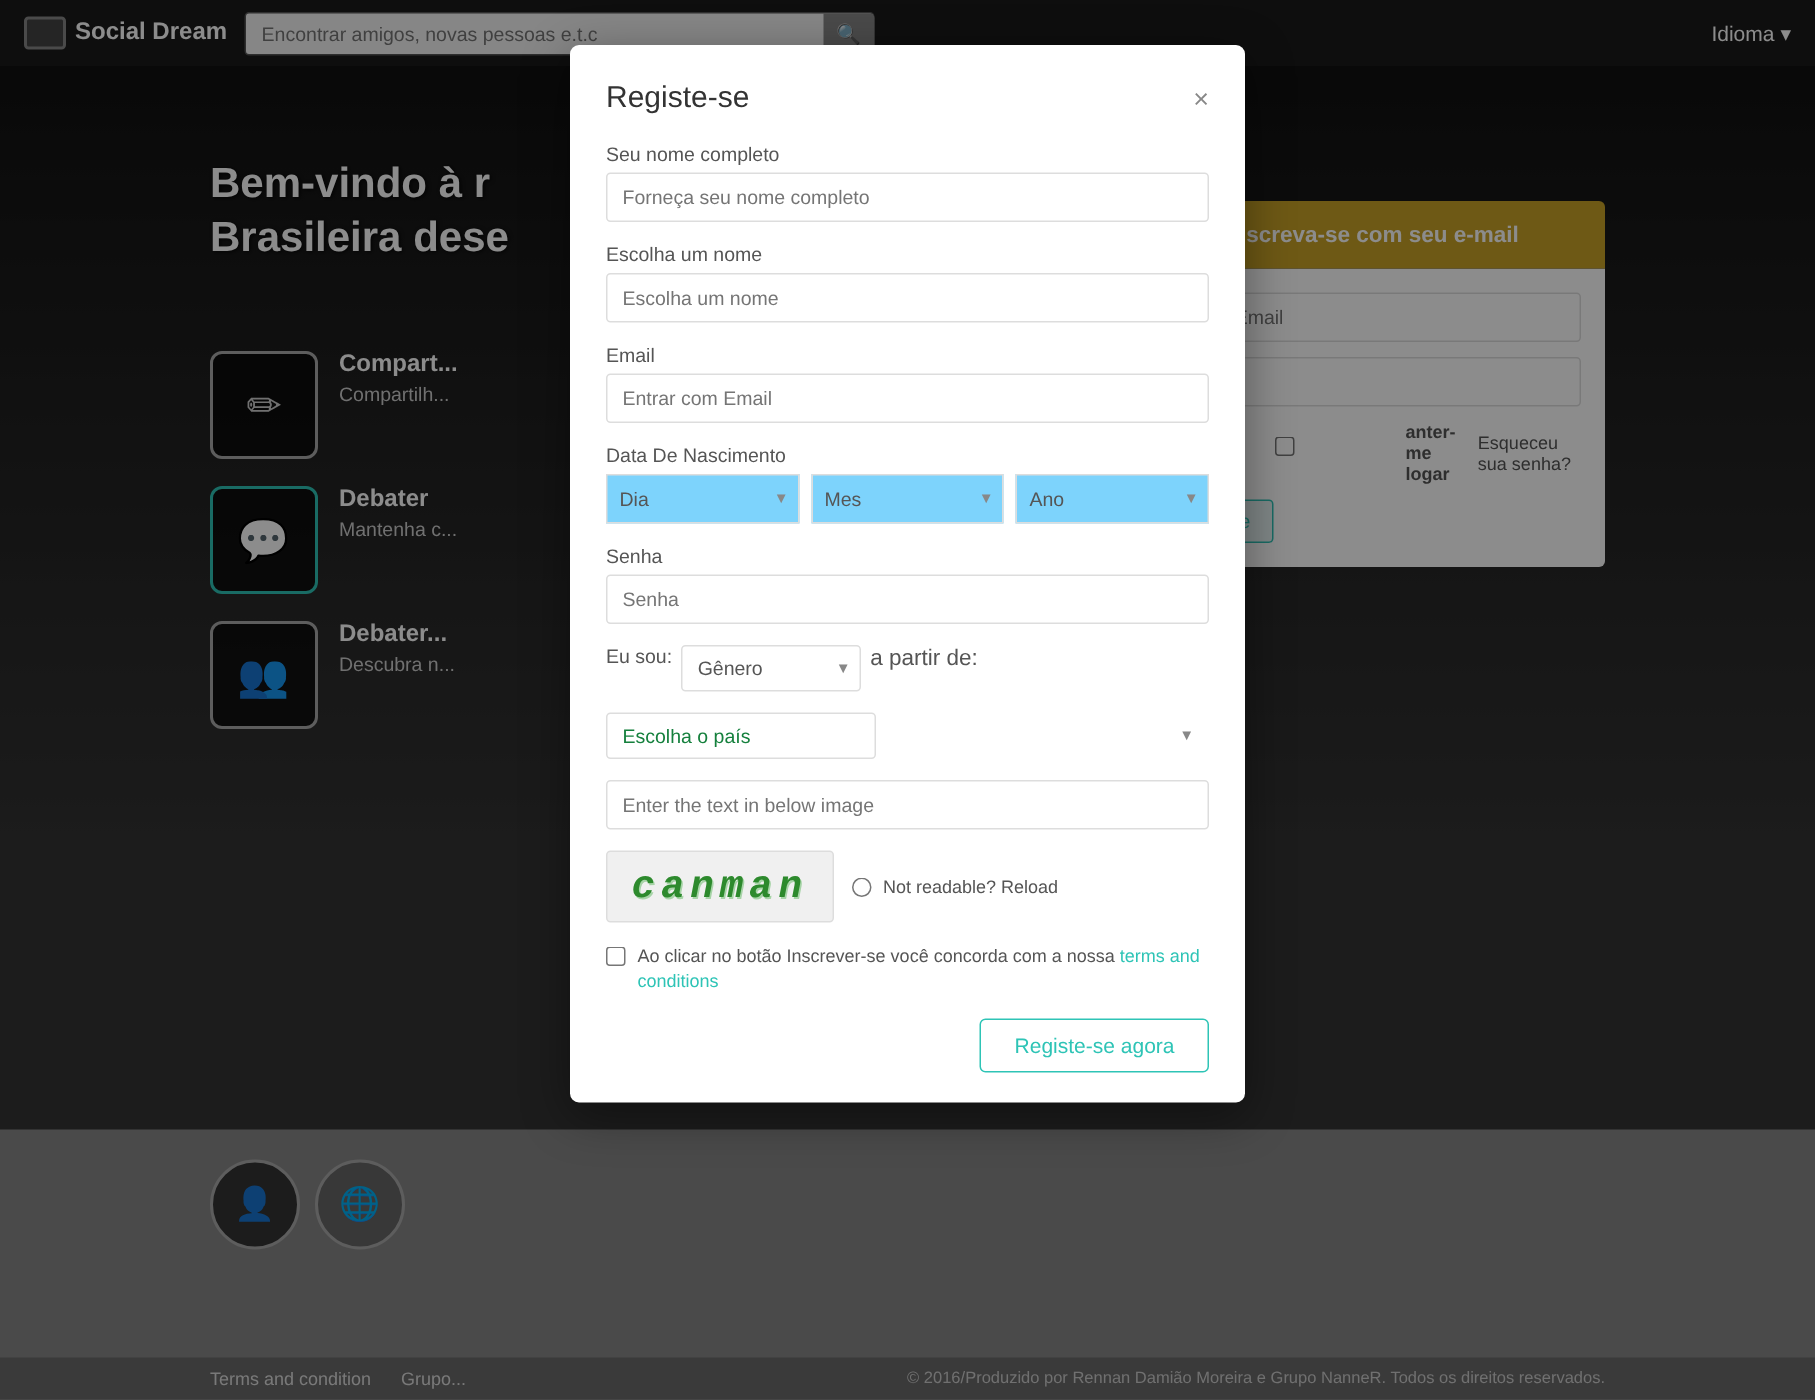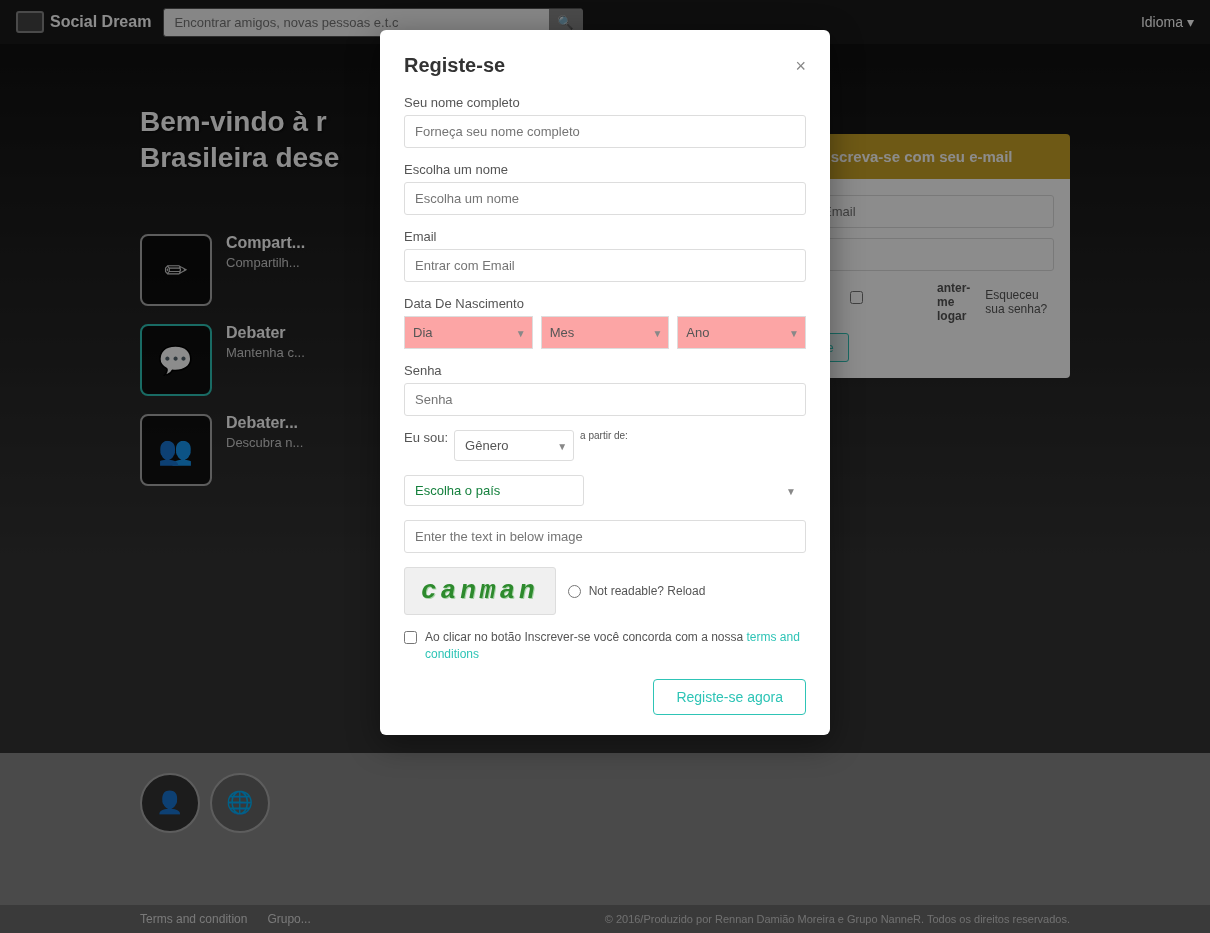--- a/index.html
+++ b/index.html
@@ -264,21 +264,21 @@
       padding: 24px 24px 20px;
     }
     .modal-header {
       display: flex;
       align-items: center;
       justify-content: space-between;
       margin-bottom: 18px;
     }
     .modal-title {
       font-size: 20px;
-      font-weight: bold;
+      font-weight: normal;
       color: #333;
     }
     .modal-close {
       background: none;
       border: none;
       font-size: 18px;
       color: #888;
       cursor: pointer;
       line-height: 1;
     }
@@ -334,21 +334,21 @@
       color: #888;
       pointer-events: none;
     }
     .select-wrapper select {
       width: 100%;
       padding: 8px 24px 8px 8px;
       border: 1px solid #ddd;
       border-radius: 0;
       font-size: 13px;
       color: #555;
-      background: #fca5a5;
+      background: #7dd3fc;
       appearance: none;
       -webkit-appearance: none;
       cursor: pointer;
     }
 
     .gender-row {
       display: flex;
       align-items: flex-start;
       gap: 6px;
       margin-bottom: 14px;
@@ -378,21 +378,21 @@
       border-radius: 3px;
       font-size: 13px;
       color: #555;
       background: white;
       appearance: none;
       -webkit-appearance: none;
       cursor: pointer;
       min-width: 120px;
     }
     .from-label {
-      font-size: 10px;
+      font-size: 15px;
       color: #555;
       white-space: nowrap;
     }
 
     .country-select-wrap {
       position: relative;
       margin-bottom: 14px;
     }
     .country-select-wrap::after {
       content: '▼';

